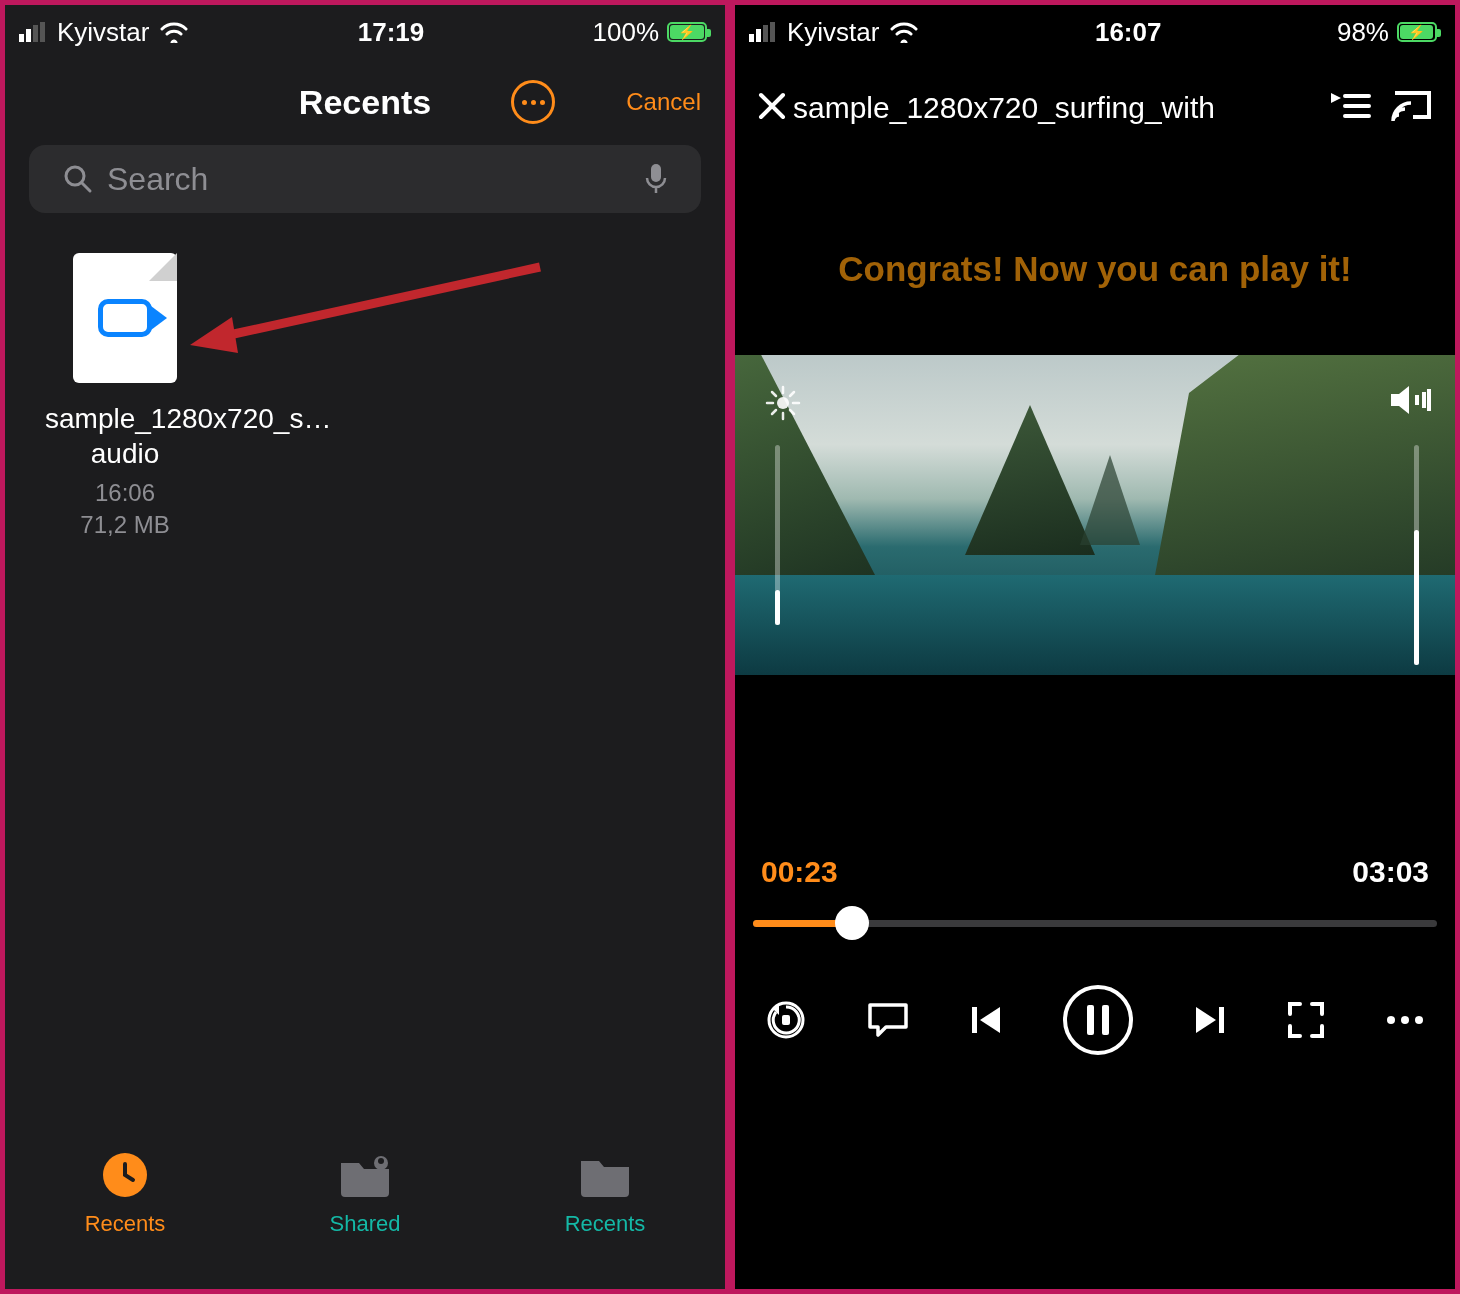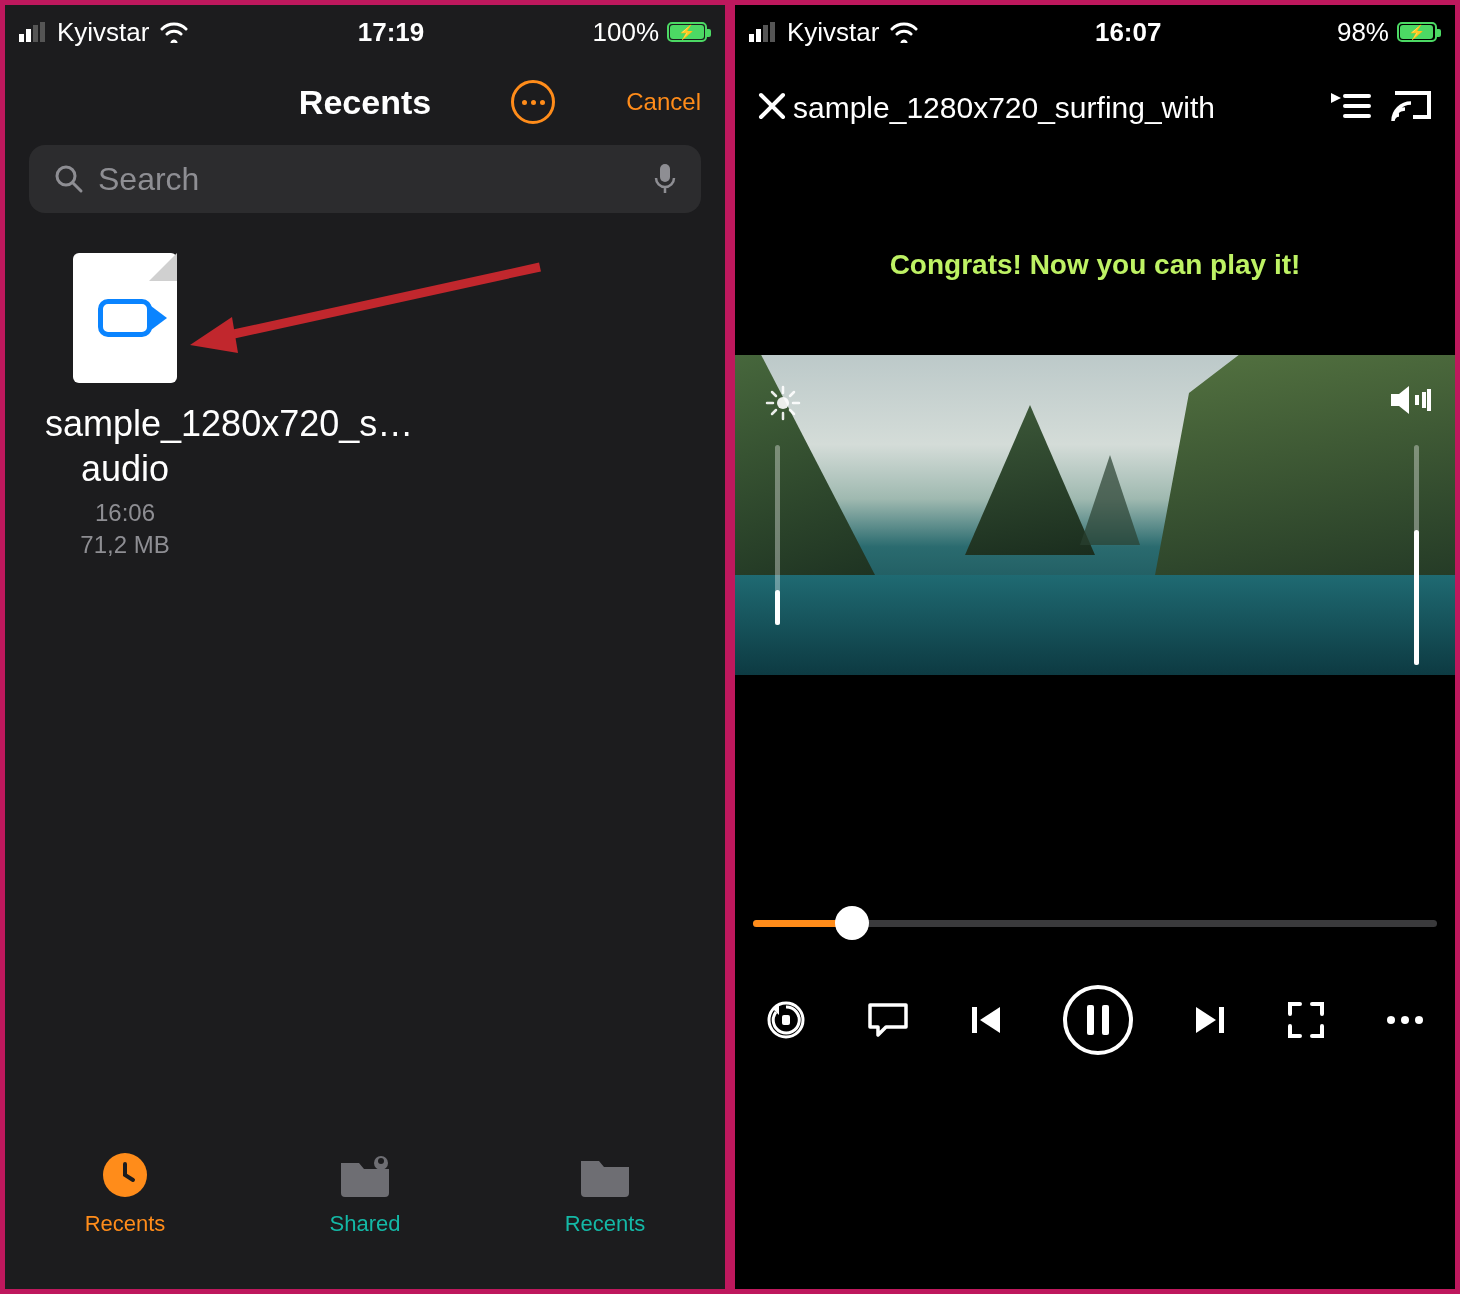--- a/index.html
+++ b/index.html
@@ -78,21 +78,21 @@
     color: #ff8c1a; font-size: 24px; font-weight: 400;
   }
 
   .search-bar {
     margin: 0 24px;
     height: 68px;
     background: #2c2c2e;
     border-radius: 16px;
     display: flex;
     align-items: center;
-    padding: 0 25px;
+    padding: 0 34px;
     gap: 14px;
   }
   .search-placeholder { color: #8e8e93; font-size: 32px; flex: 1; }
   .mic-icon { color: #8e8e93; }
 
   .file-grid {
     padding: 40px 40px;
     position: relative;
   }
   .file-item { width: 160px; text-align: center; }
@@ -116,21 +116,21 @@
     border: 5px solid #0a84ff; border-radius: 10px;
     position: relative;
   }
   .file-thumb-inner::after {
     content: ""; position: absolute;
     right: -20px; top: 2px;
     border-left: 16px solid #0a84ff;
     border-top: 12px solid transparent;
     border-bottom: 12px solid transparent;
   }
-  .file-name { color: #fff; font-size: 36px; line-height: 1.25; margin-bottom: 6px; }
+  .file-name { color: #fff; font-size: 28px; line-height: 1.25; margin-bottom: 6px; }
   .file-meta { color: #8e8e93; font-size: 24px; line-height: 1.35; }
 
   .arrow {
     position: absolute;
     top: 44px; left: 185px;
     pointer-events: none;
   }
 
   .tab-bar {
     position: absolute;
@@ -152,22 +152,22 @@
     align-items: center;
     gap: 6px;
     padding: 18px 22px 0;
     height: 80px;
   }
   .close-x { color: #fff; font-size: 38px; font-weight: 300; }
   .player-title { color: #fff; font-size: 30px; flex: 1; white-space: nowrap; overflow: hidden; }
 
   .congrats {
     text-align: center;
-    color: #bef264;
-    font-size: 28px;
+    color: #a16207;
+    font-size: 35px;
     font-weight: 600;
     margin-top: 110px;
   }
 
   .video-area {
     position: absolute;
     top: 350px; left: 0; right: 0;
     height: 320px;
     background: linear-gradient(180deg, #bcc9c9 0%, #d4dcd8 28%, #9fb9b0 45%, #2a6b6f 60%, #1a5258 80%, #133f44 100%);
     overflow: hidden;
@@ -422,20 +422,24 @@
       </svg>
   </span>
 
   <div class="v-slider v-left">
       <div class="fill"></div>
     </div>
   <div class="v-slider v-right">
       <div class="fill"></div>
     </div>
 
+  <div class="time-row">
+    <span class="time-cur">00:23</span>
+    <span class="time-dur">03:03</span>
+  </div>
 
   <div class="scrubber">
     <div class="scrub-track"></div>
     <div class="scrub-fill"></div>
     <div class="scrub-thumb"></div>
   </div>
 
   <div class="controls">
     <span class="ctrl-btn">
       <svg width="42" height="42" viewBox="0 0 42 42">

